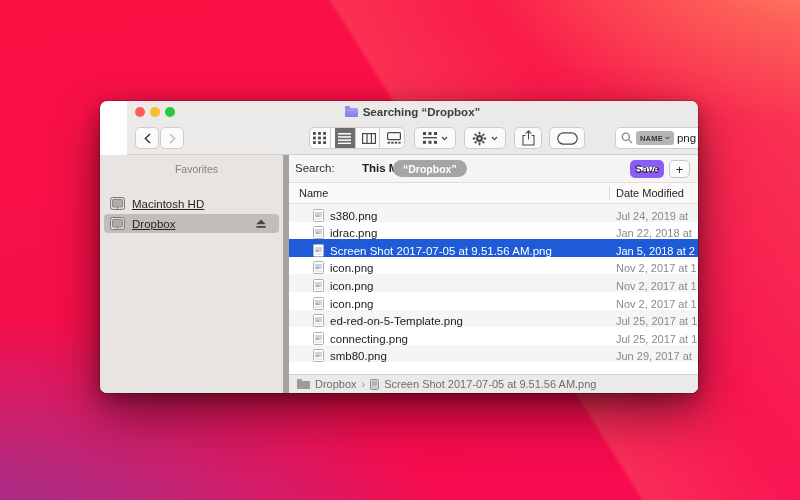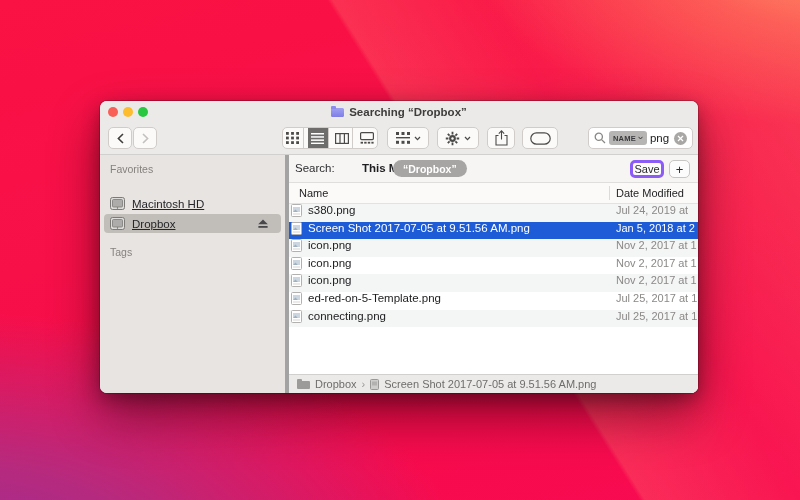--- a/index.html
+++ b/index.html
@@ -11,21 +11,21 @@
       radial-gradient(80% 60% at 103% -8%, #ff8a5e 0%, rgba(255,120,85,.55) 22%, rgba(250,30,80,0) 55%),
       linear-gradient(168deg, #fa1244 0%, #f60e4a 55%, #f80a50 100%);}
   .stage::before{content:"";position:absolute;inset:0;pointer-events:none;
       background:linear-gradient(58deg, rgba(255,255,255,0) 57.5%, rgba(255,120,110,.30) 58%,
                  rgba(255,100,95,.12) 72%, rgba(255,150,110,.32) 100%);}
 
   
   .window{position:absolute;left:100px;top:101px;width:598px;height:292px;border-radius:7px;
     overflow:hidden;background:#fff;
     box-shadow:0 0 0 1px rgba(0,0,0,.18), 0 22px 50px rgba(0,0,0,.45), 0 6px 18px rgba(0,0,0,.30);}
-  .chrome{height:54px;background:var(--window-chrome,#eceae9);border-bottom:1px solid #d2d0ce;box-sizing:border-box;}
+  .chrome{height:54px;background:var(--window-chrome,#eceae9);border-bottom:1px solid #d2d0ce;box-sizing:border-box;margin-left:27px;}
   .titlebar{position:relative;height:21px;display:flex;align-items:center;justify-content:center;gap:5px;}
   .lights{position:absolute;left:8px;top:5.5px;display:flex;gap:5px;}
   .light{width:10px;height:10px;border-radius:50%;}
   .light.red{background:#f95f56;}.light.yellow{background:#fdbc2e;}.light.green{background:#29c73f;}
   .title-folder{position:relative;width:13px;height:9px;border-radius:1.5px;
     background:linear-gradient(#a0a0f2,#7d7de6);margin-top:2px;}
   .title-folder::before{content:"";position:absolute;left:0;top:-2px;width:5px;height:3px;
     border-radius:1px 1px 0 0;background:#8c8cec;}
   .title-text{font-size:11.5px;font-weight:600;color:#3e3d3c;}
 
@@ -45,50 +45,50 @@
   .tags-btn{left:422px;width:36px;}
   .tsearch{left:488px;width:105px;justify-content:flex-start;padding:0 5px;gap:3px;background:#fff;}
   .name-pill{display:flex;align-items:center;gap:2px;height:14px;padding:0 4px;border-radius:3px;
     background:#b7b5b3;font-size:7.5px;font-weight:700;color:#3a3a3c;letter-spacing:.2px;}
   .search-value{font-size:11.5px;color:#1b1b1d;}
   .clear-btn{margin-left:auto;width:13px;height:13px;border-radius:50%;background:#a9a7a5;
     display:flex;align-items:center;justify-content:center;}
 
   
   .wbody{display:flex;height:238px;}
-  .sidebar{width:189px;flex:none;background:#e7e4e2;border-right:4px solid #a3a3a3;
-    box-sizing:border-box;padding-top:8px;}
+  .sidebar{width:189px;flex:none;background:#e7e4e2;border-right:6px solid #a3a3a3;
+    box-sizing:border-box;padding-top:8px;text-align:center;}
   .sb-section-label{margin:0 0 5px 10px;font-size:10.5px;color:#85827e;}
   .sb-gap{height:14px;}
   .sb-item{height:19px;display:flex;align-items:center;margin:0 4px 1px 4px;padding-left:6px;
     border-radius:4px;font-size:11.5px;color:#262628;gap:7px;text-decoration:underline;}
   .sb-item.selected{background:var(--sidebar-selection,#c1beba);}
   .sb-icon{display:flex;align-items:center;}
   .sb-eject{margin-left:auto;margin-right:12px;display:flex;align-items:center;}
 
   .content{flex:1;display:flex;flex-direction:column;background:#fff;min-width:0;}
   .scopebar{position:relative;height:28px;background:#f6f5f4;border-bottom:1px solid #e0dedd;box-sizing:border-box;flex:none;}
   .scope-label{position:absolute;left:6px;top:7px;font-size:11.5px;color:#2e2e30;}
   .scope-primary{position:absolute;left:57px;top:7px;font-size:11.5px;font-weight:700;color:#1e1e20;margin-left:16px;}
   .scope-token{position:absolute;left:104px;top:5px;height:17px;display:flex;align-items:center;
     padding:0 10px;border-radius:9px;background:#a7a5a3;color:#fff;font-size:10.5px;font-weight:700;}
-  .save-btn{position:absolute;right:34px;top:5px;width:34px;height:18px;border:3px solid #8b5cf6;
+  .save-btn{position:absolute;right:34px;top:5px;width:34px;height:18px;border:7px solid #8b5cf6;
     border-radius:5px;background:#fdfcfc;box-sizing:border-box;display:flex;align-items:center;
     justify-content:center;font-size:11px;color:#2b2b2d;}
   .plus-btn{position:absolute;right:8px;top:5px;width:21px;height:18px;border:1px solid #c8c6c4;
     border-radius:5px;background:#fdfcfc;box-sizing:border-box;display:flex;align-items:center;
     justify-content:center;font-size:13px;color:#2b2b2d;}
 
   .colheader{position:relative;height:21px;background:#fbfaf9;border-bottom:1px solid #e4e2e1;box-sizing:border-box;flex:none;}
   .col-name{position:absolute;left:10px;top:4px;font-size:11px;color:#242426;}
   .col-div{position:absolute;left:320px;top:3px;bottom:3px;width:1px;background:#dddbd9;}
   .col-date{position:absolute;left:327px;top:4px;font-size:11px;color:#242426;}
 
   .filelist{flex:1;overflow:hidden;}
-  .row{position:relative;height:17.6px;display:flex;align-items:flex-start;padding-left:2px;
+  .row{position:relative;height:17.6px;display:flex;align-items:flex-end;padding-left:24px;
     overflow:hidden;box-sizing:border-box;}
   .row:nth-child(odd){background:#f4f5f5;}
   .row.selected{background:var(--selection-blue,#1d5cd6);}
   .f-icon{display:flex;align-items:center;flex:none;}
   .f-name{margin-left:6px;font-size:11.5px;color:#1d1d1f;white-space:nowrap;}
   .f-date{position:absolute;left:327px;font-size:11px;color:#8b8987;white-space:nowrap;}
   .row.selected .f-name,.row.selected .f-date{color:#fff;}
 
   .pathbar{height:19px;flex:none;background:#eceae9;border-top:1px solid #d2d0ce;box-sizing:border-box;
     display:flex;align-items:center;padding-left:8px;gap:5px;font-size:11px;color:#6f6d6b;white-space:nowrap;}
@@ -304,21 +304,20 @@
               <span class="sb-label">Dropbox</span>
               <span class="sb-eject">
                 <svg width="12" height="10" viewBox="0 0 12 10">
                   <path d="M6 0.5 L10.8 5.2 H1.2 Z" fill="#48484a"></path>
                   <rect x="1.4" y="7" width="9.2" height="1.8" fill="#48484a"></rect>
                 </svg>
               </span>
             </div>
           </div>
         <div style="height:12px;"></div>
-        <div class="sb-section-label">Tags</div>
       </div>
 
       <div class="content">
         <div class="scopebar">
           <span class="scope-label">Search:</span>
           <span class="scope-primary">This Mac</span>
           <span class="scope-token">“Dropbox”</span>
           <span class="save-btn">Save</span>
           <span class="plus-btn">+</span>
         </div>
@@ -335,20 +334,32 @@
                 <svg width="11" height="13" viewBox="0 0 11 13">
                   <rect x="0.5" y="0.5" width="10" height="12" rx="1" fill="#fff" stroke="#b3b1af"></rect>
                   <rect x="2" y="3" width="7" height="5" fill="#ccd6e0"></rect>
                   <path d="M2 8 L4.5 5.5 L6.8 8 Z" fill="#9fb0c0"></path>
                   <rect x="2" y="9.5" width="7" height="1" fill="#d8d6d4"></rect>
                 </svg>
               </span>
               <span class="f-name">s380.png</span>
               <span class="f-date">Jul 24, 2019 at</span>
             </div>
+            <div class="row">
+              <span class="f-icon">
+                <svg width="11" height="13" viewBox="0 0 11 13">
+                  <rect x="0.5" y="0.5" width="10" height="12" rx="1" fill="#fff" stroke="#b3b1af"></rect>
+                  <rect x="2" y="3" width="7" height="5" fill="#ccd6e0"></rect>
+                  <path d="M2 8 L4.5 5.5 L6.8 8 Z" fill="#9fb0c0"></path>
+                  <rect x="2" y="9.5" width="7" height="1" fill="#d8d6d4"></rect>
+                </svg>
+              </span>
+              <span class="f-name">idrac.png</span>
+              <span class="f-date">Jan 22, 2018 at</span>
+            </div>
             <div class="row selected">
               <span class="f-icon">
                 <svg width="11" height="13" viewBox="0 0 11 13">
                   <rect x="0.5" y="0.5" width="10" height="12" rx="1" fill="#fff" stroke="#b3b1af"></rect>
                   <rect x="2" y="3" width="7" height="5" fill="#ccd6e0"></rect>
                   <path d="M2 8 L4.5 5.5 L6.8 8 Z" fill="#9fb0c0"></path>
                   <rect x="2" y="9.5" width="7" height="1" fill="#d8d6d4"></rect>
                 </svg>
               </span>
               <span class="f-name">Screen Shot 2017-07-05 at 9.51.56 AM.png</span>
@@ -406,20 +417,32 @@
               <span class="f-icon">
                 <svg width="11" height="13" viewBox="0 0 11 13">
                   <rect x="0.5" y="0.5" width="10" height="12" rx="1" fill="#fff" stroke="#b3b1af"></rect>
                   <rect x="2" y="3" width="7" height="5" fill="#ccd6e0"></rect>
                   <path d="M2 8 L4.5 5.5 L6.8 8 Z" fill="#9fb0c0"></path>
                   <rect x="2" y="9.5" width="7" height="1" fill="#d8d6d4"></rect>
                 </svg>
               </span>
               <span class="f-name">connecting.png</span>
               <span class="f-date">Jul 25, 2017 at 1</span>
+            </div>
+            <div class="row">
+              <span class="f-icon">
+                <svg width="11" height="13" viewBox="0 0 11 13">
+                  <rect x="0.5" y="0.5" width="10" height="12" rx="1" fill="#fff" stroke="#b3b1af"></rect>
+                  <rect x="2" y="3" width="7" height="5" fill="#ccd6e0"></rect>
+                  <path d="M2 8 L4.5 5.5 L6.8 8 Z" fill="#9fb0c0"></path>
+                  <rect x="2" y="9.5" width="7" height="1" fill="#d8d6d4"></rect>
+                </svg>
+              </span>
+              <span class="f-name">smb80.png</span>
+              <span class="f-date">Jun 29, 2017 at</span>
             </div>
           </div>
 
         <div class="pathbar">
           <span class="path-folder"></span>
           <span>Dropbox</span>
           <span class="path-sep">›</span>
           <span>
             <svg width="9" height="11" viewBox="0 0 9 11">
                 <rect x="0.5" y="0.5" width="8" height="10" rx="1" fill="#cfcdcb" stroke="#9a9896"></rect>

